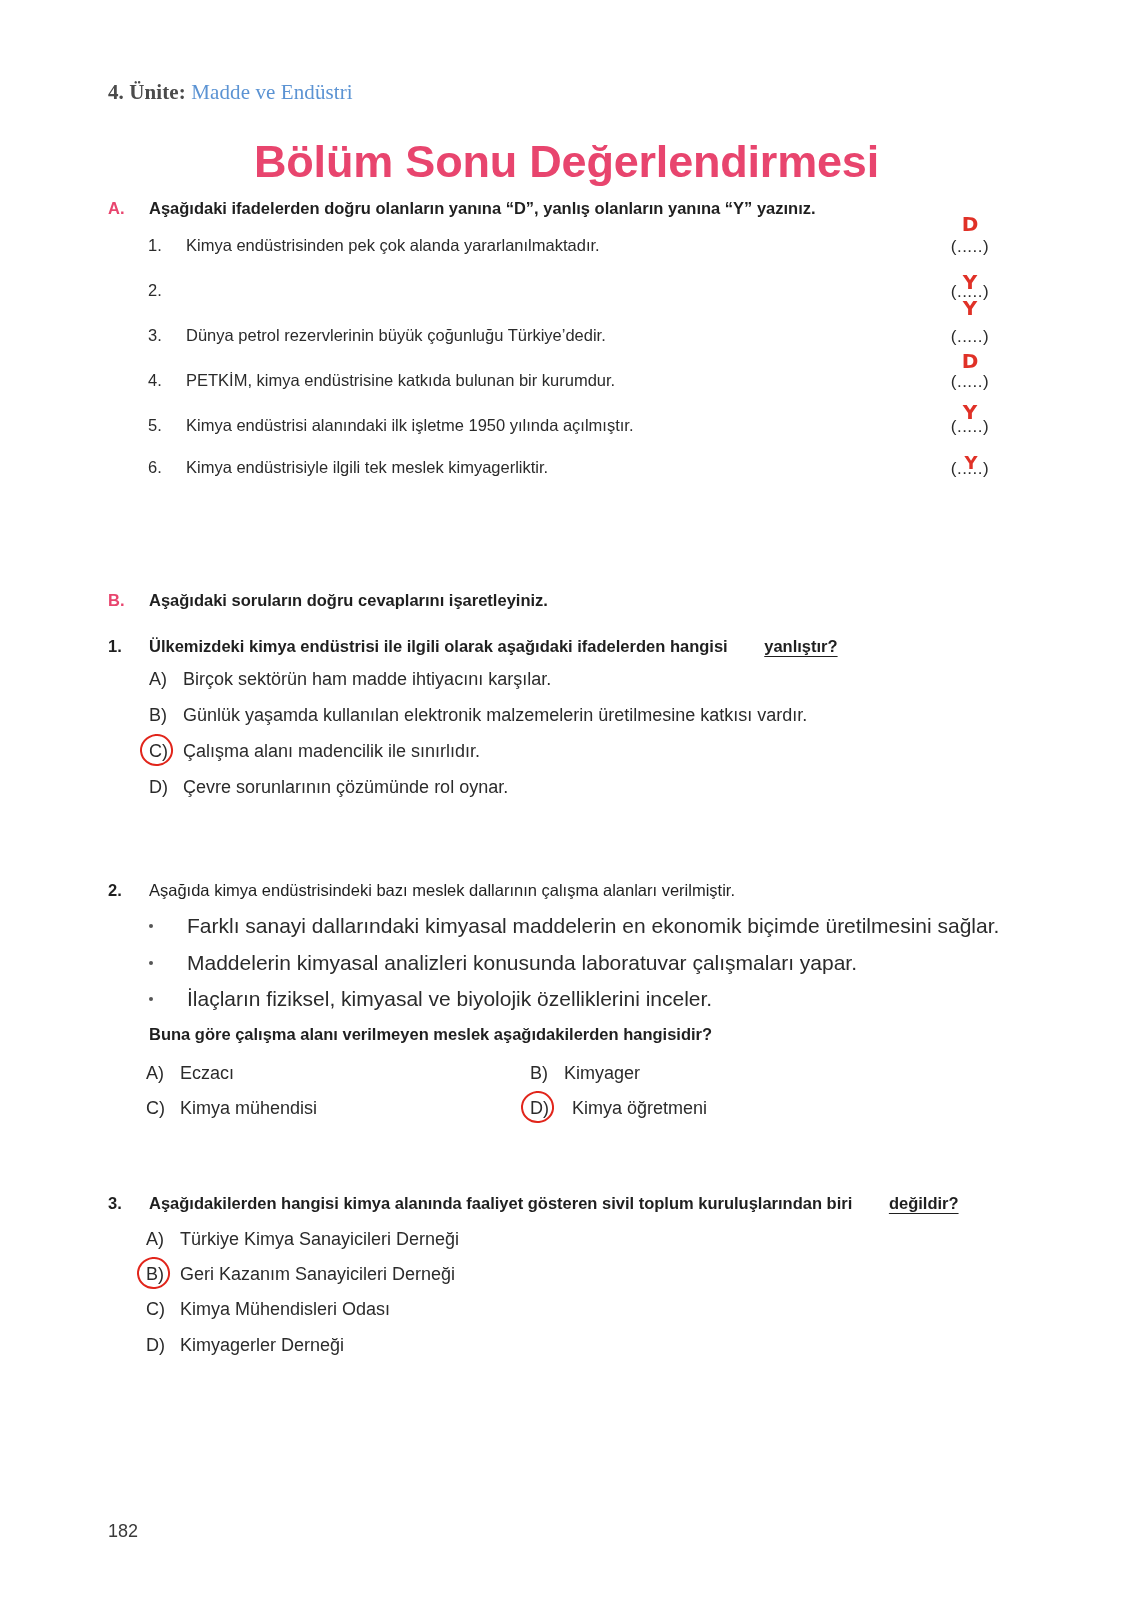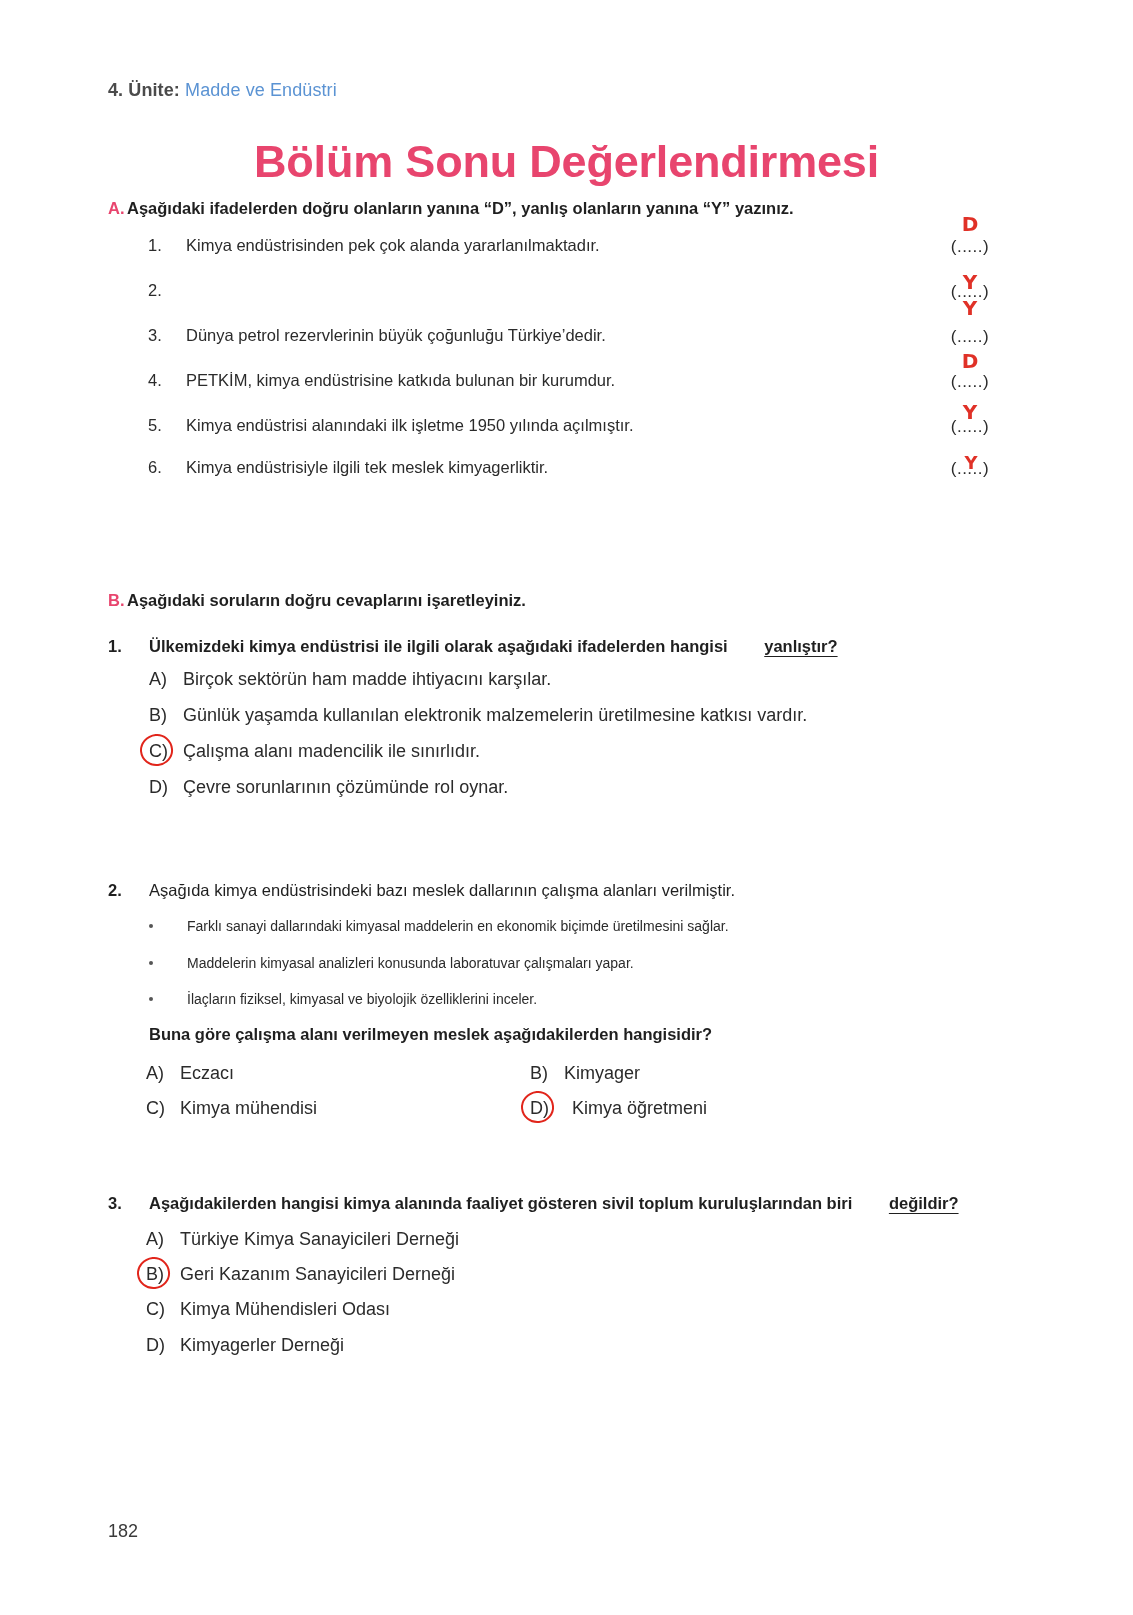--- a/index.html
+++ b/index.html
@@ -20,23 +20,24 @@
     position: absolute;
     inset: 0;
     padding: 0;
   }
 
   
   .unit-line {
     position: absolute;
     left: 108px;
     top: 80px;
-    font-size: 18px;
+    font-size: 21px;
     letter-spacing: 0.1px;
     white-space: nowrap;
+    font-family: Liberation Serif, serif;
   }
   .unit-line .unit-no {
     font-weight: bold;
     color: #4b4b4b;
   }
   .unit-line .unit-name {
     color: #5b93d3;
     font-weight: normal;
   }
 
@@ -63,21 +64,21 @@
   }
   .section-head .sec-letter {
     position: absolute;
     left: 0;
     top: 0;
     color: #e8456e;
     font-weight: bold;
   }
   .section-head .sec-text {
     display: block;
-    margin-left: 19px;
+    margin-left: 41px;
   }
 
   
   .tf-item {
     position: absolute;
     left: 148px;
     right: 100px;
     font-size: 16.5px;
     color: #2b2b2b;
     height: 24px;
@@ -173,21 +174,21 @@
     border: 2.2px solid #e1251b;
     border-radius: 52% 48% 50% 50% / 50% 52% 48% 50%;
     transform: rotate(-6deg);
     box-sizing: border-box;
     pointer-events: none;
   }
 
   
   .bullet {
     position: absolute;
-    font-size: 14px;
+    font-size: 21px;
     color: #2b2b2b;
     white-space: nowrap;
     line-height: 22px;
   }
   .bullet .dot {
     position: absolute;
     left: 0;
     top: 9px;
     width: 4px;
     height: 4px;

